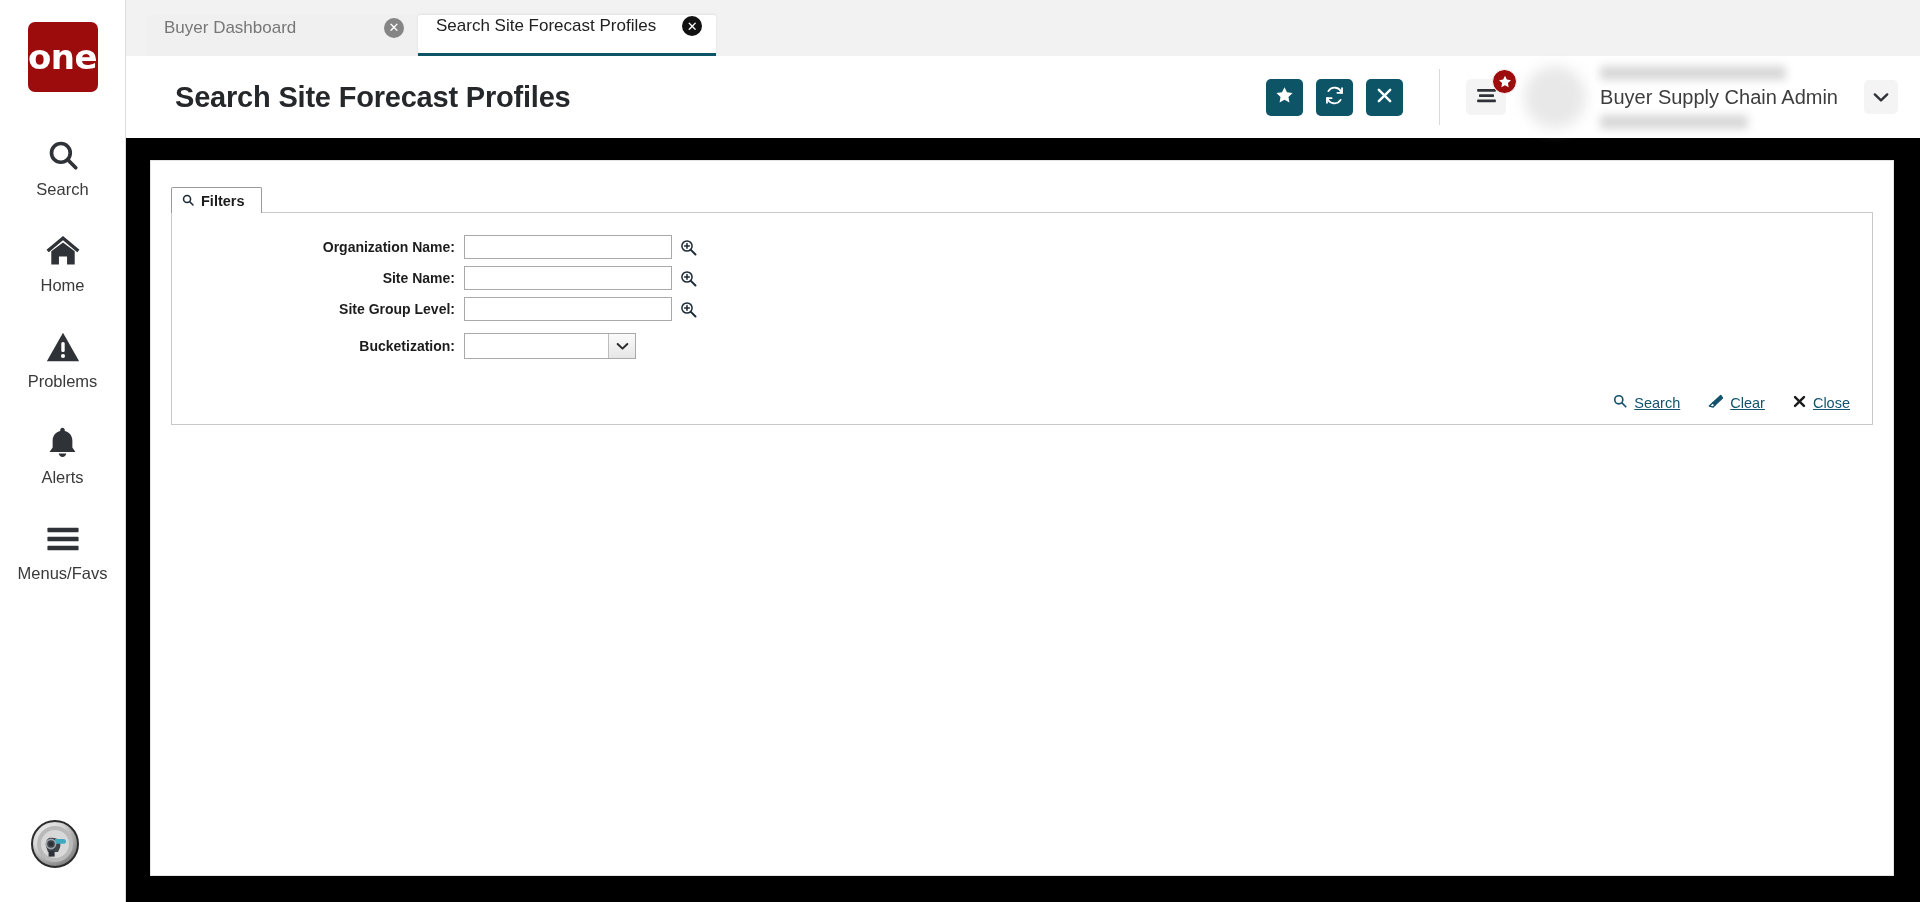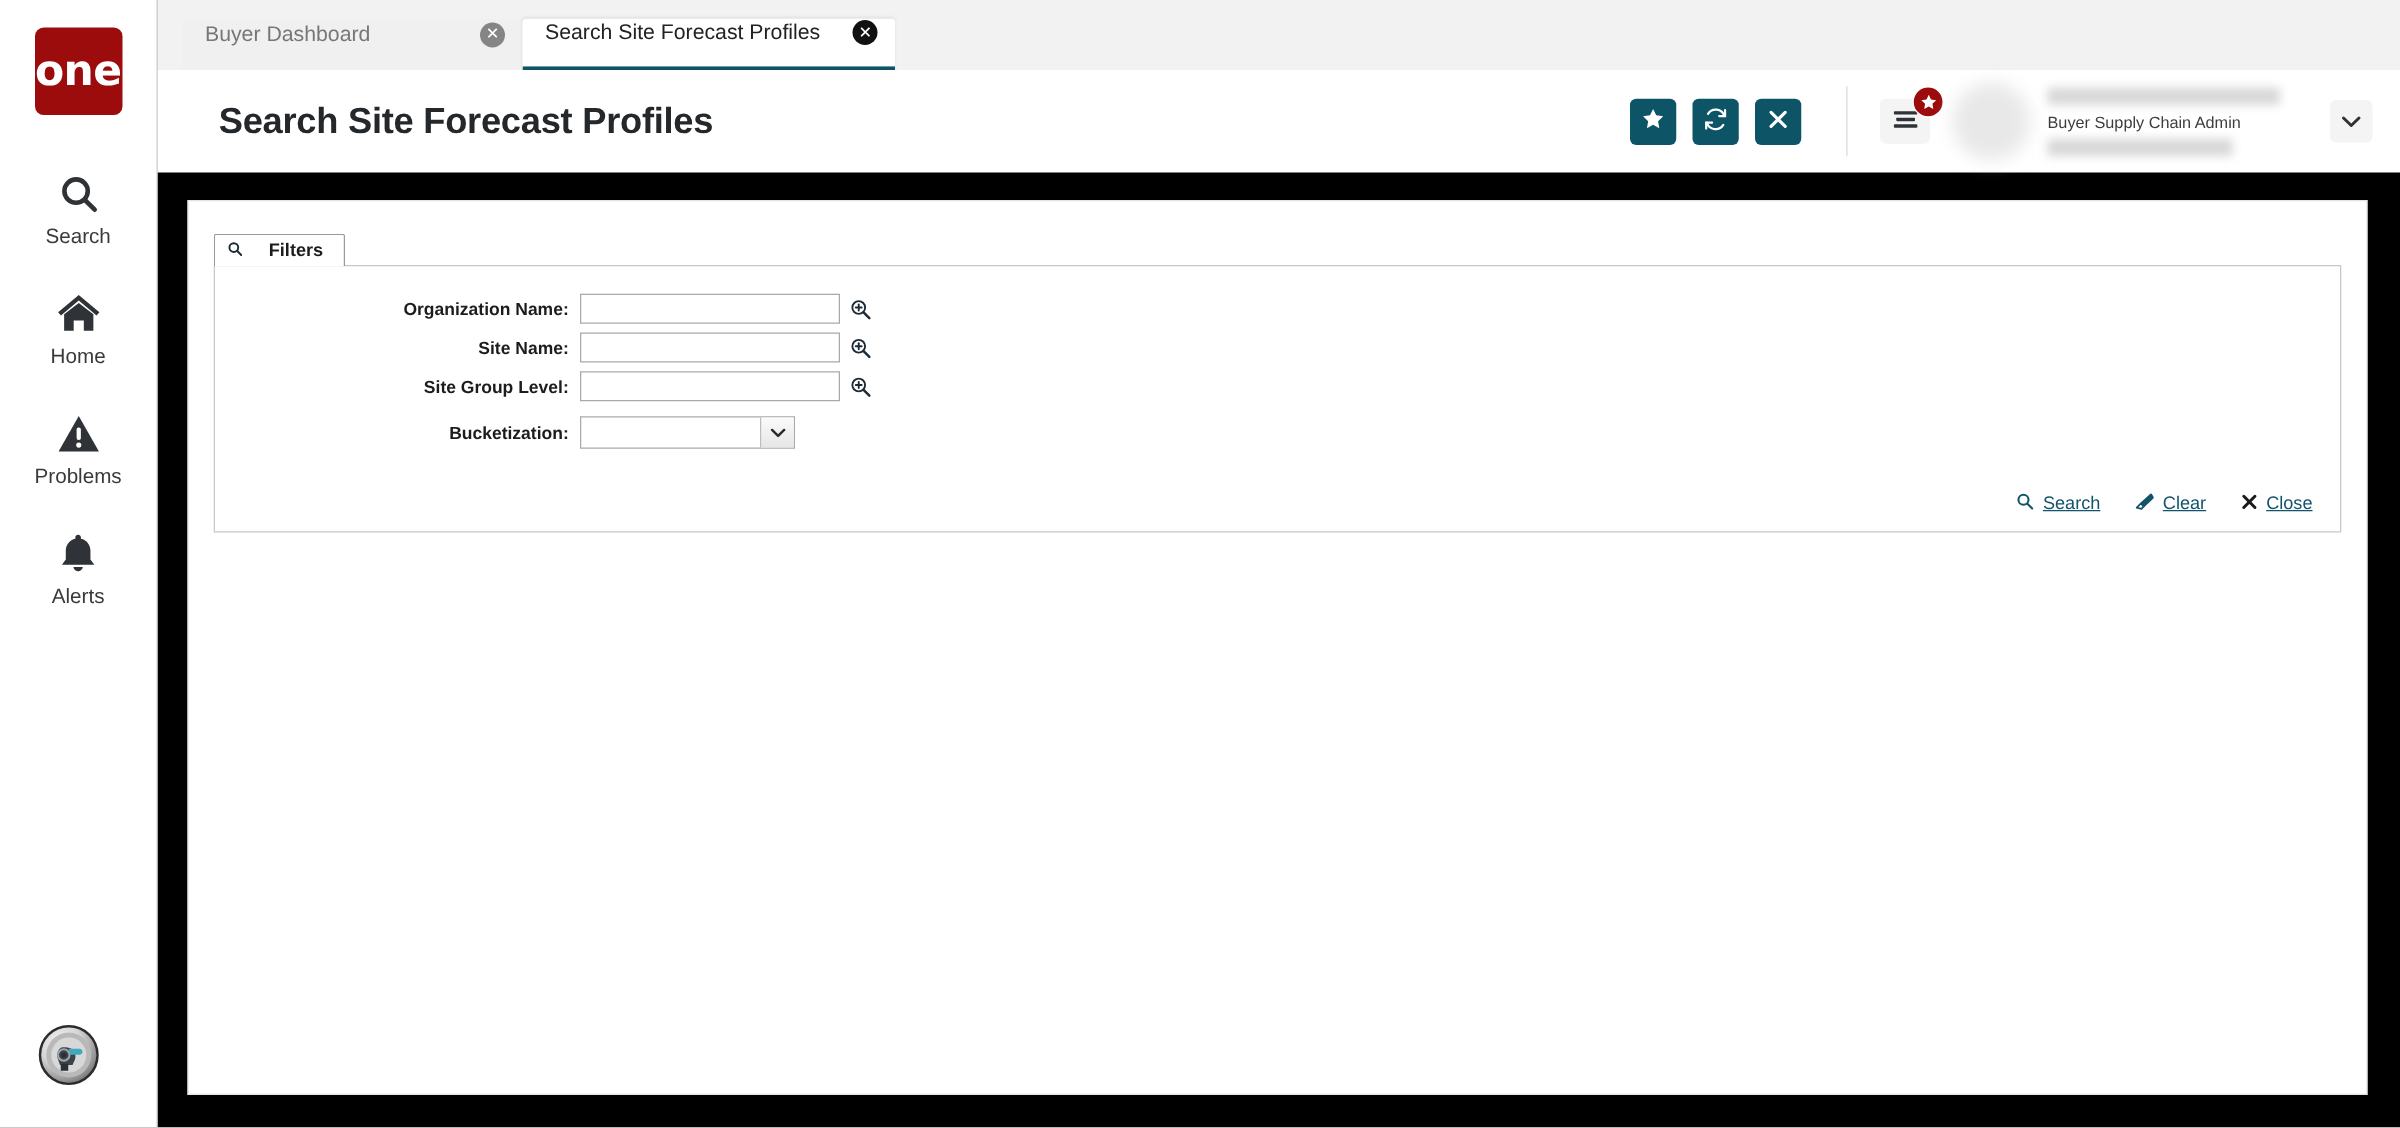--- a/index.html
+++ b/index.html
@@ -133,40 +133,40 @@
     filter: blur(7px);
     margin-right: 14px;
   }
   .user-text { display: flex; flex-direction: column; min-width: 200px; }
   .user-name, .user-mail {
     height: 14px; background: #d8d8d8; border-radius: 2px;
     filter: blur(4px);
   }
   .user-name { width: 186px; margin-bottom: 6px; }
   .user-mail { width: 148px; margin-top: 6px; }
-  .user-role { font-size: 13px; color: #3d3d3d; white-space: nowrap; }
+  .user-role { font-size: 20px; color: #3d3d3d; white-space: nowrap; }
   .user-caret {
     width: 34px; height: 34px; border-radius: 5px; background: #f4f4f4;
     display: flex; align-items: center; justify-content: center;
     margin-left: 26px;
   }
 
   
   .content-card {
     position: absolute; left: 150px; top: 160px;
     width: 1744px; height: 716px;
     background: #ffffff;
     border: 1px solid #e3e3e3;
     box-shadow: 0 1px 4px rgba(0,0,0,0.09);
   }
 
   
   .filters-wrap { position: absolute; left: 20px; top: 25px; right: 20px; }
   .filters-tab {
-    display: inline-flex; align-items: center; gap: 21px;
+    display: inline-flex; align-items: center; gap: 7px;
     height: 26px; padding: 0 16px 0 10px;
     border: 1px solid #9a9a9a; border-bottom: none;
     background: #fff; position: relative; z-index: 2; top: 1px;
     border-top-left-radius: 2px; border-top-right-radius: 2px;
     font-size: 14.5px; font-weight: bold; color: #1c1c1c;
     cursor: pointer;
   }
   .filters-body {
     border: 1px solid #c8c8c8;
     background: #fff;
@@ -258,20 +258,30 @@
           <svg width="31" height="34" viewBox="0 0 22 24" fill="#2f3337">
             <path d="M11 1.2c-.9 0-1.6.7-1.6 1.6v.7C6.2 4.2 4 6.9 4 10.3v4.9L1.8 18.3h18.4L18 15.2v-4.9c0-3.4-2.2-6.1-5.4-6.8v-.7c0-.9-.7-1.6-1.6-1.6z"></path>
             <path d="M8.3 19.5c.2 1.4 1.4 2.4 2.7 2.4s2.5-1 2.7-2.4z"></path>
           </svg>
         </span>
         <span class="nav-label">Alerts</span>
       </div>
 
 
 
+      <div class="nav-item">
+        <span class="nav-ico">
+          <svg width="34" height="26" viewBox="0 0 24 18" fill="#2f3337">
+            <rect x="1" y="1" width="22" height="3.2" rx="0.6"></rect>
+            <rect x="1" y="7.4" width="22" height="3.2" rx="0.6"></rect>
+            <rect x="1" y="13.8" width="22" height="3.2" rx="0.6"></rect>
+          </svg>
+        </span>
+        <span class="nav-label">Menus/Favs</span>
+      </div>
 
     </div>
 
     <div class="avatar-bot">
       <svg width="40" height="40" viewBox="0 0 40 40">
         <circle cx="20" cy="20" r="18" fill="#b9b9b9"></circle>
         <circle cx="20" cy="20" r="14" fill="#d8d8d8"></circle>
         <path d="M14 14c-3 2-4 6-2.6 9.4L13 28h10l2-4.5c1.2-3.5-.4-7.6-3.8-9-2.4-1-5.1-.8-7.2-.5z" fill="#3d4349"></path>
         <path d="M20 15h8.6c1.4 0 2.4 1.1 2.4 2.4s-1 2.4-2.4 2.4H20z" fill="#3fa9bd"></path>
         <circle cx="16" cy="20" r="4.6" fill="none" stroke="#9ea5ab" stroke-width="1.6"></circle>

